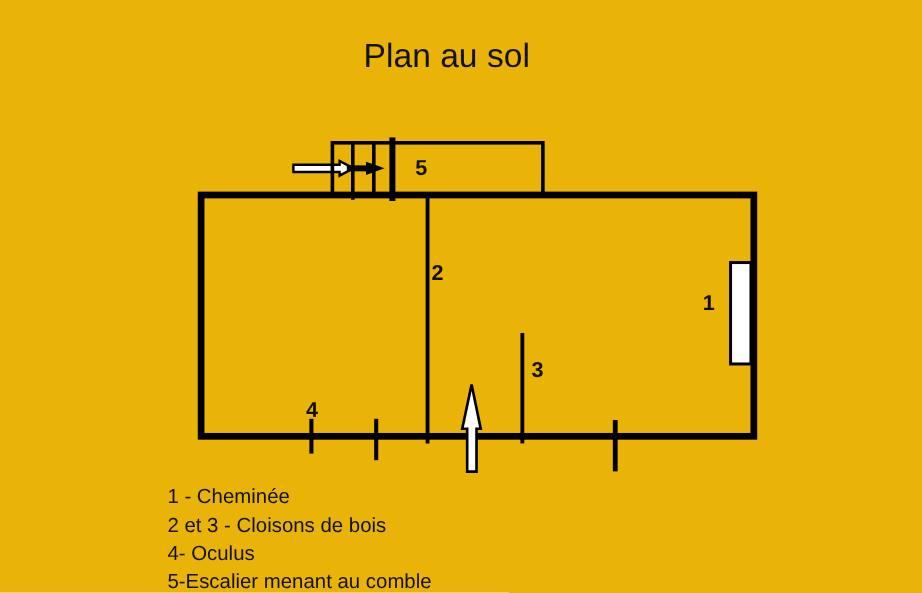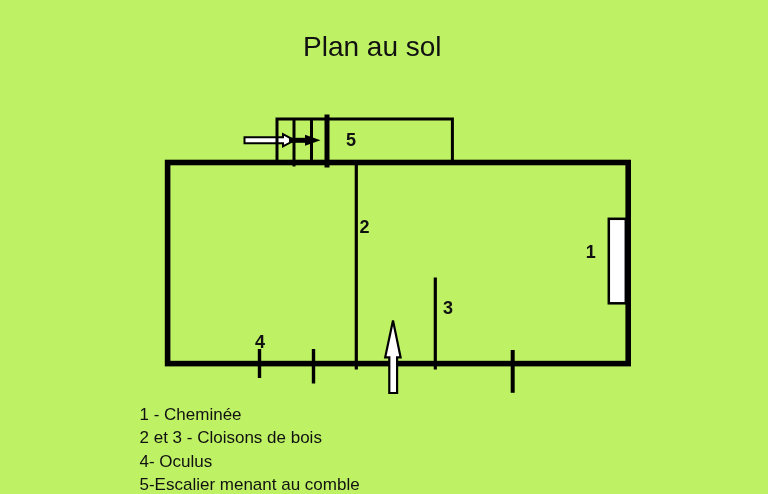--- a/index.html
+++ b/index.html
@@ -1,16 +1,16 @@
 <!DOCTYPE html>
 <html><head>
 <meta charset="utf-8">
 <style>
   html,body{margin:0;padding:0;background:#ffffff;}
-  .page{position:relative;width:768px;height:494px;background:#bef264;overflow:hidden;
+  .page{position:relative;width:768px;height:494px;background:#eab308;overflow:hidden;
         font-family:"Liberation Sans",sans-serif;}
   svg{position:absolute;left:0;top:0;}
 </style>
 </head>
 <body>
 <div class="page">
 <svg width="768" height="494" viewBox="0 0 768 494">
 
   <text x="303" y="56" font-size="28" fill="#111111" font-family="Liberation Sans, sans-serif">Plan au sol</text>
 

